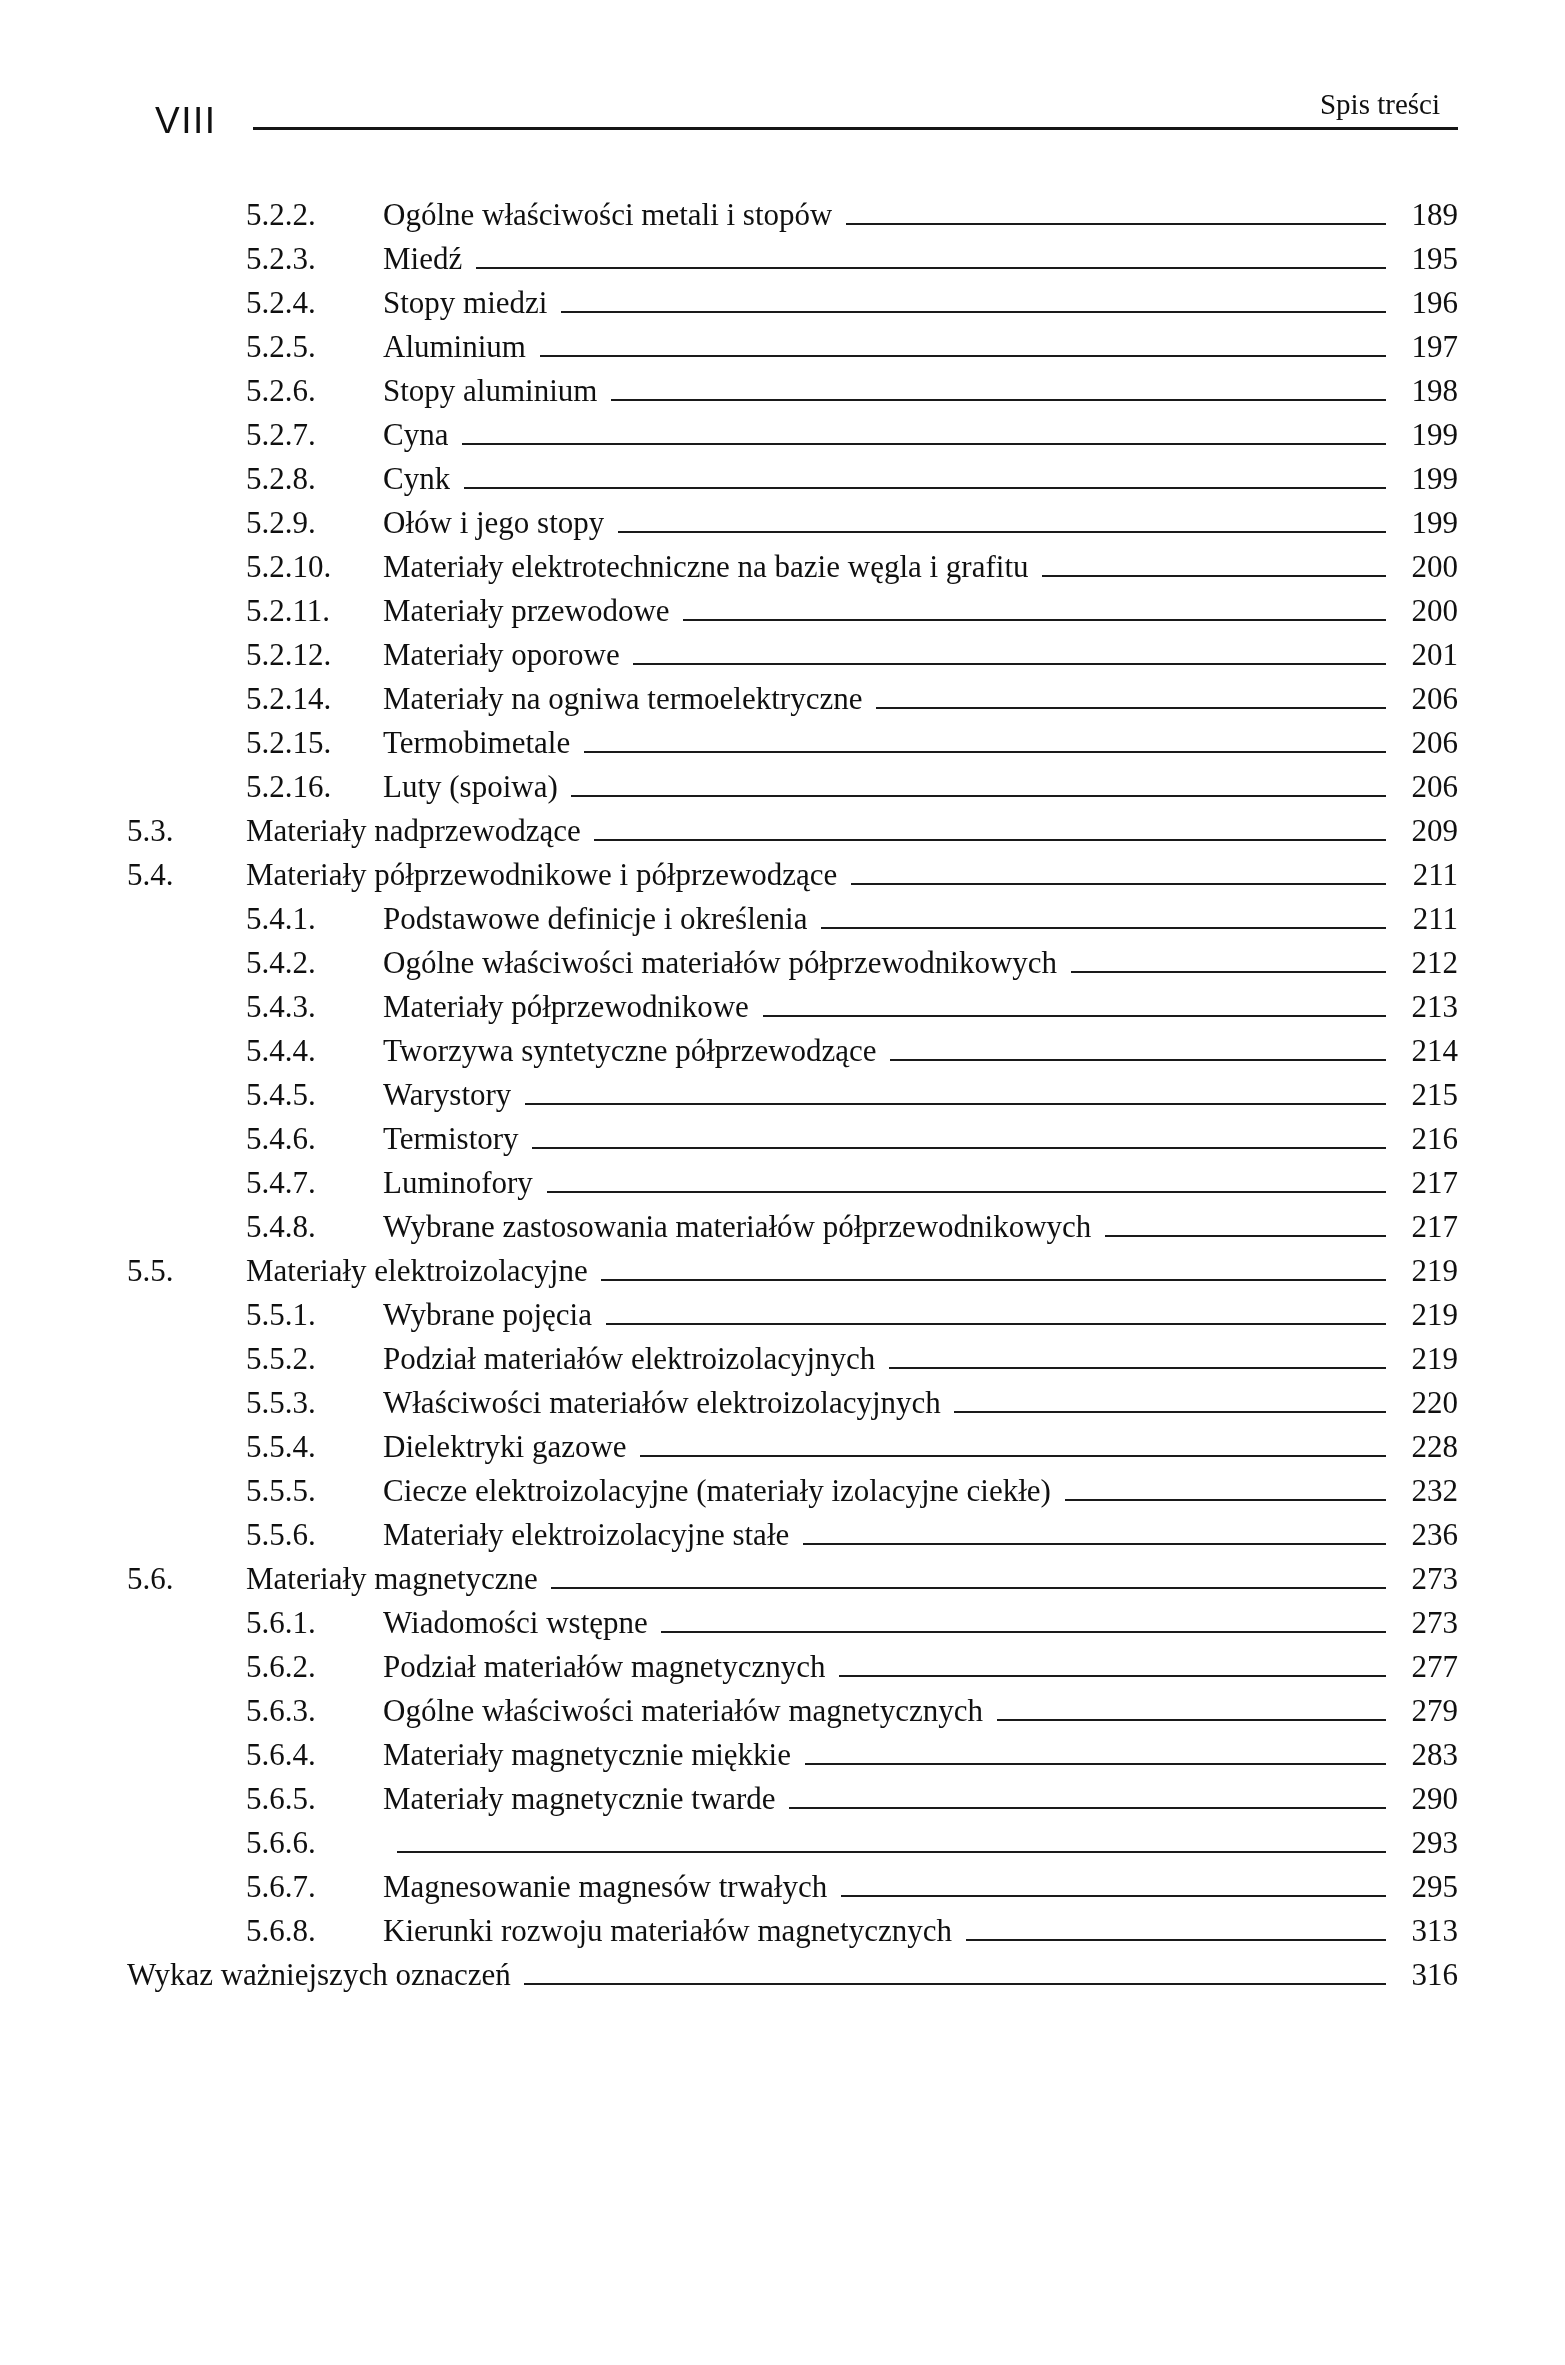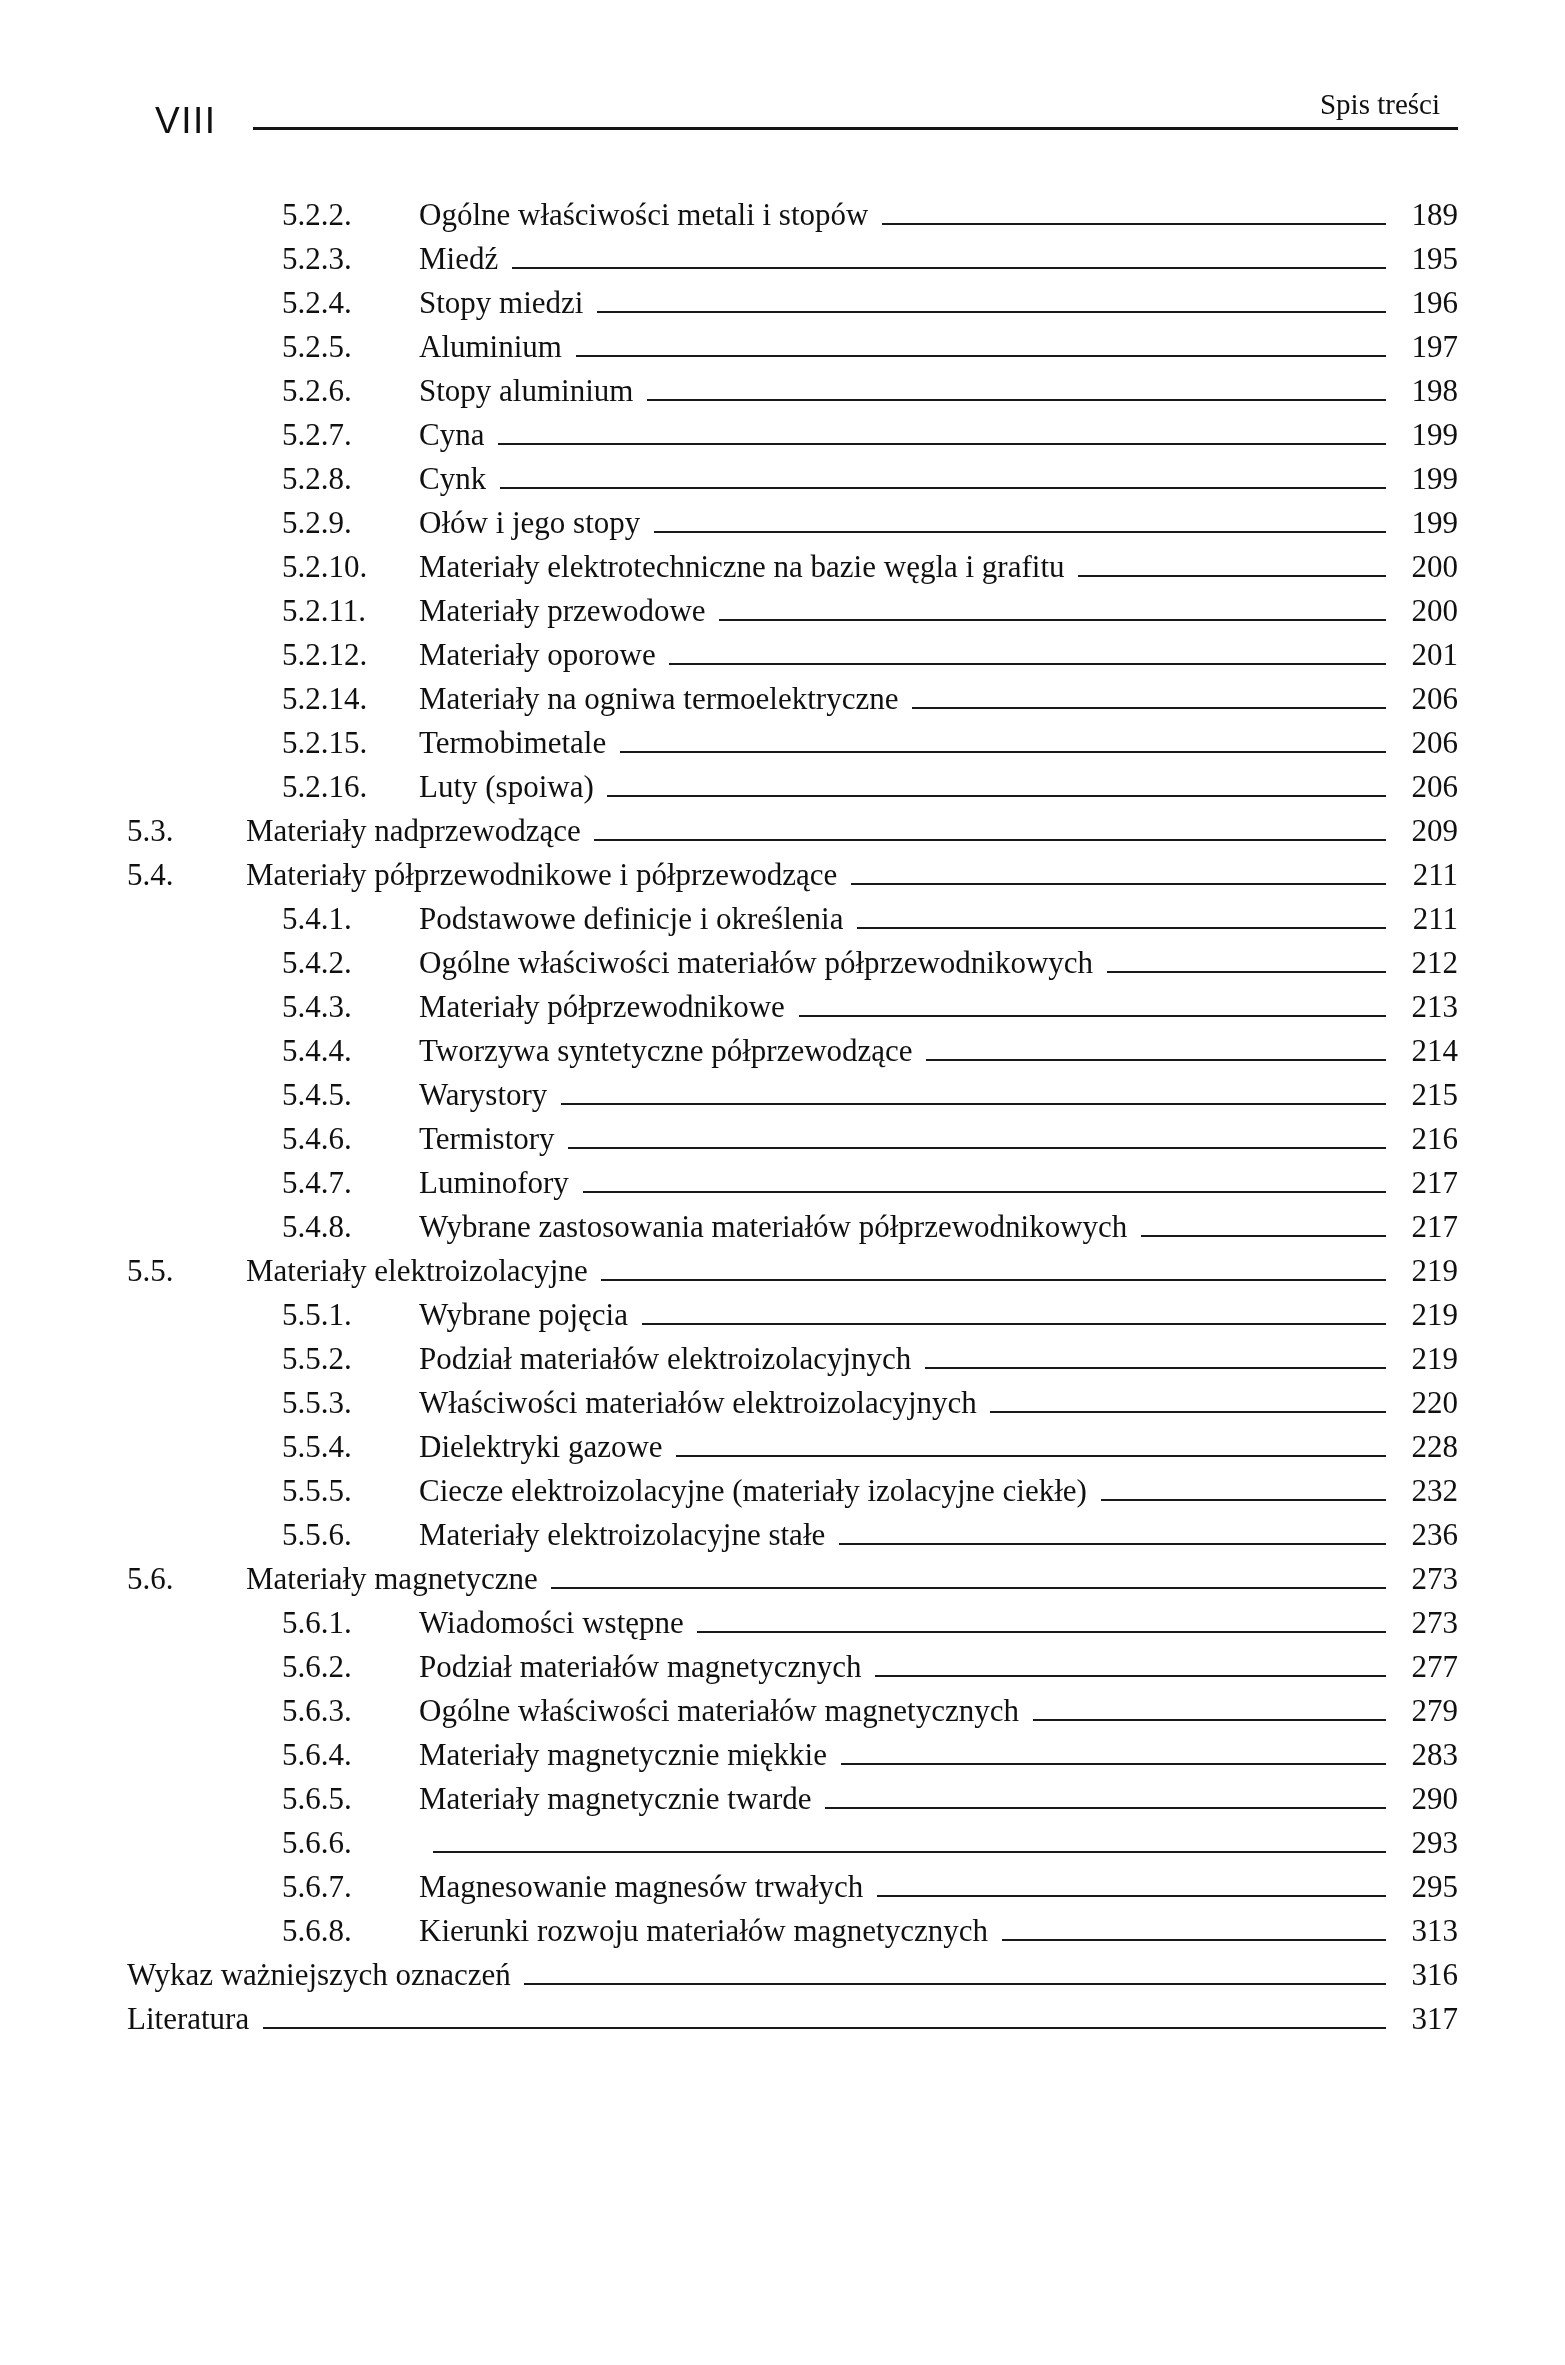--- a/index.html
+++ b/index.html
@@ -56,21 +56,21 @@
     align-items: baseline;
     height: 44px;
     font-size: 31px;
     white-space: nowrap;
   }
   .row .num {
     flex: 0 0 auto;
   }
   .row.l1 .num { width: 119px; }
   .row.l2 { padding-left: 119px; }
-  .row.l2 .num { width: 137px; margin-left: 36px; }
+  .row.l2 .num { width: 137px; }
   .row .title {
     flex: 0 1 auto;
     overflow: hidden;
   }
   .row .leader {
     flex: 1 1 auto;
     height: 6.1px;
     min-width: 31px;
     margin: 0 12.2px 0 13.7px;
     border-bottom: 2.3px solid #1a1a1a;
@@ -331,22 +331,16 @@
     <span class="title">Kierunki rozwoju materiałów magnetycznych</span>
     <span class="leader"></span>
     <span class="pagenum">313</span>
   </div>
       <div class="row l0">
 
     <span class="title">Wykaz ważniejszych oznaczeń</span>
     <span class="leader"></span>
     <span class="pagenum">316</span>
   </div>
-      <div class="row l0">
-
-    <span class="title">Literatura</span>
-    <span class="leader"></span>
-    <span class="pagenum">317</span>
-  </div>
     </div>
 
 </div>
 
 
 </body></html>

